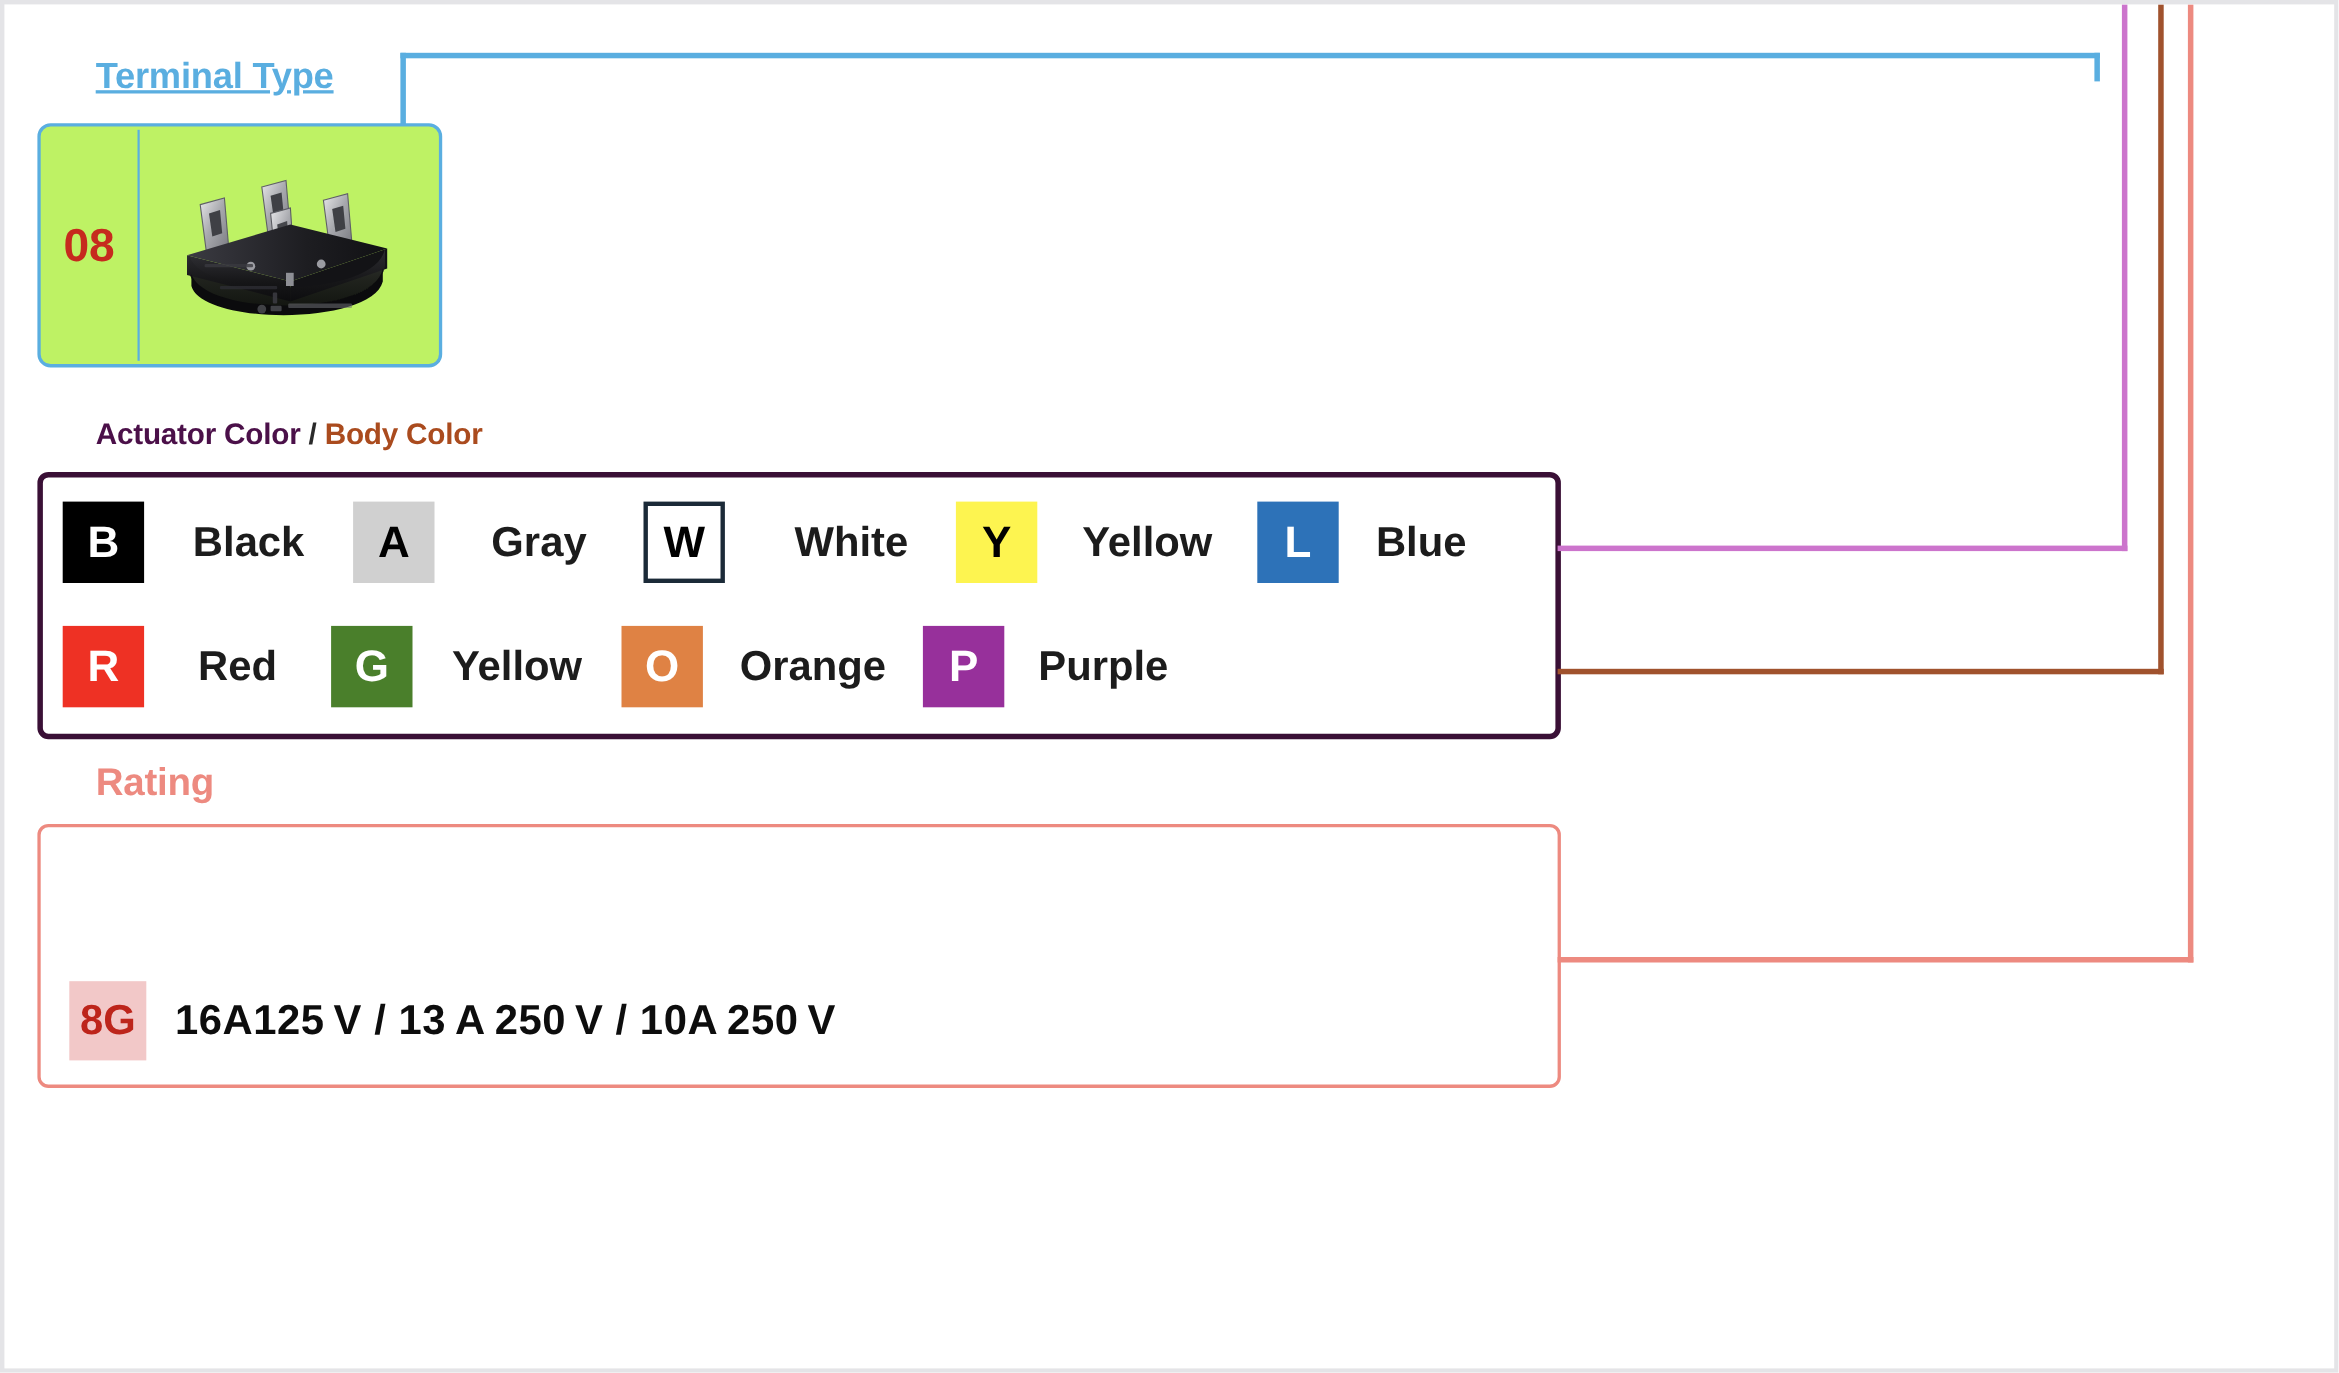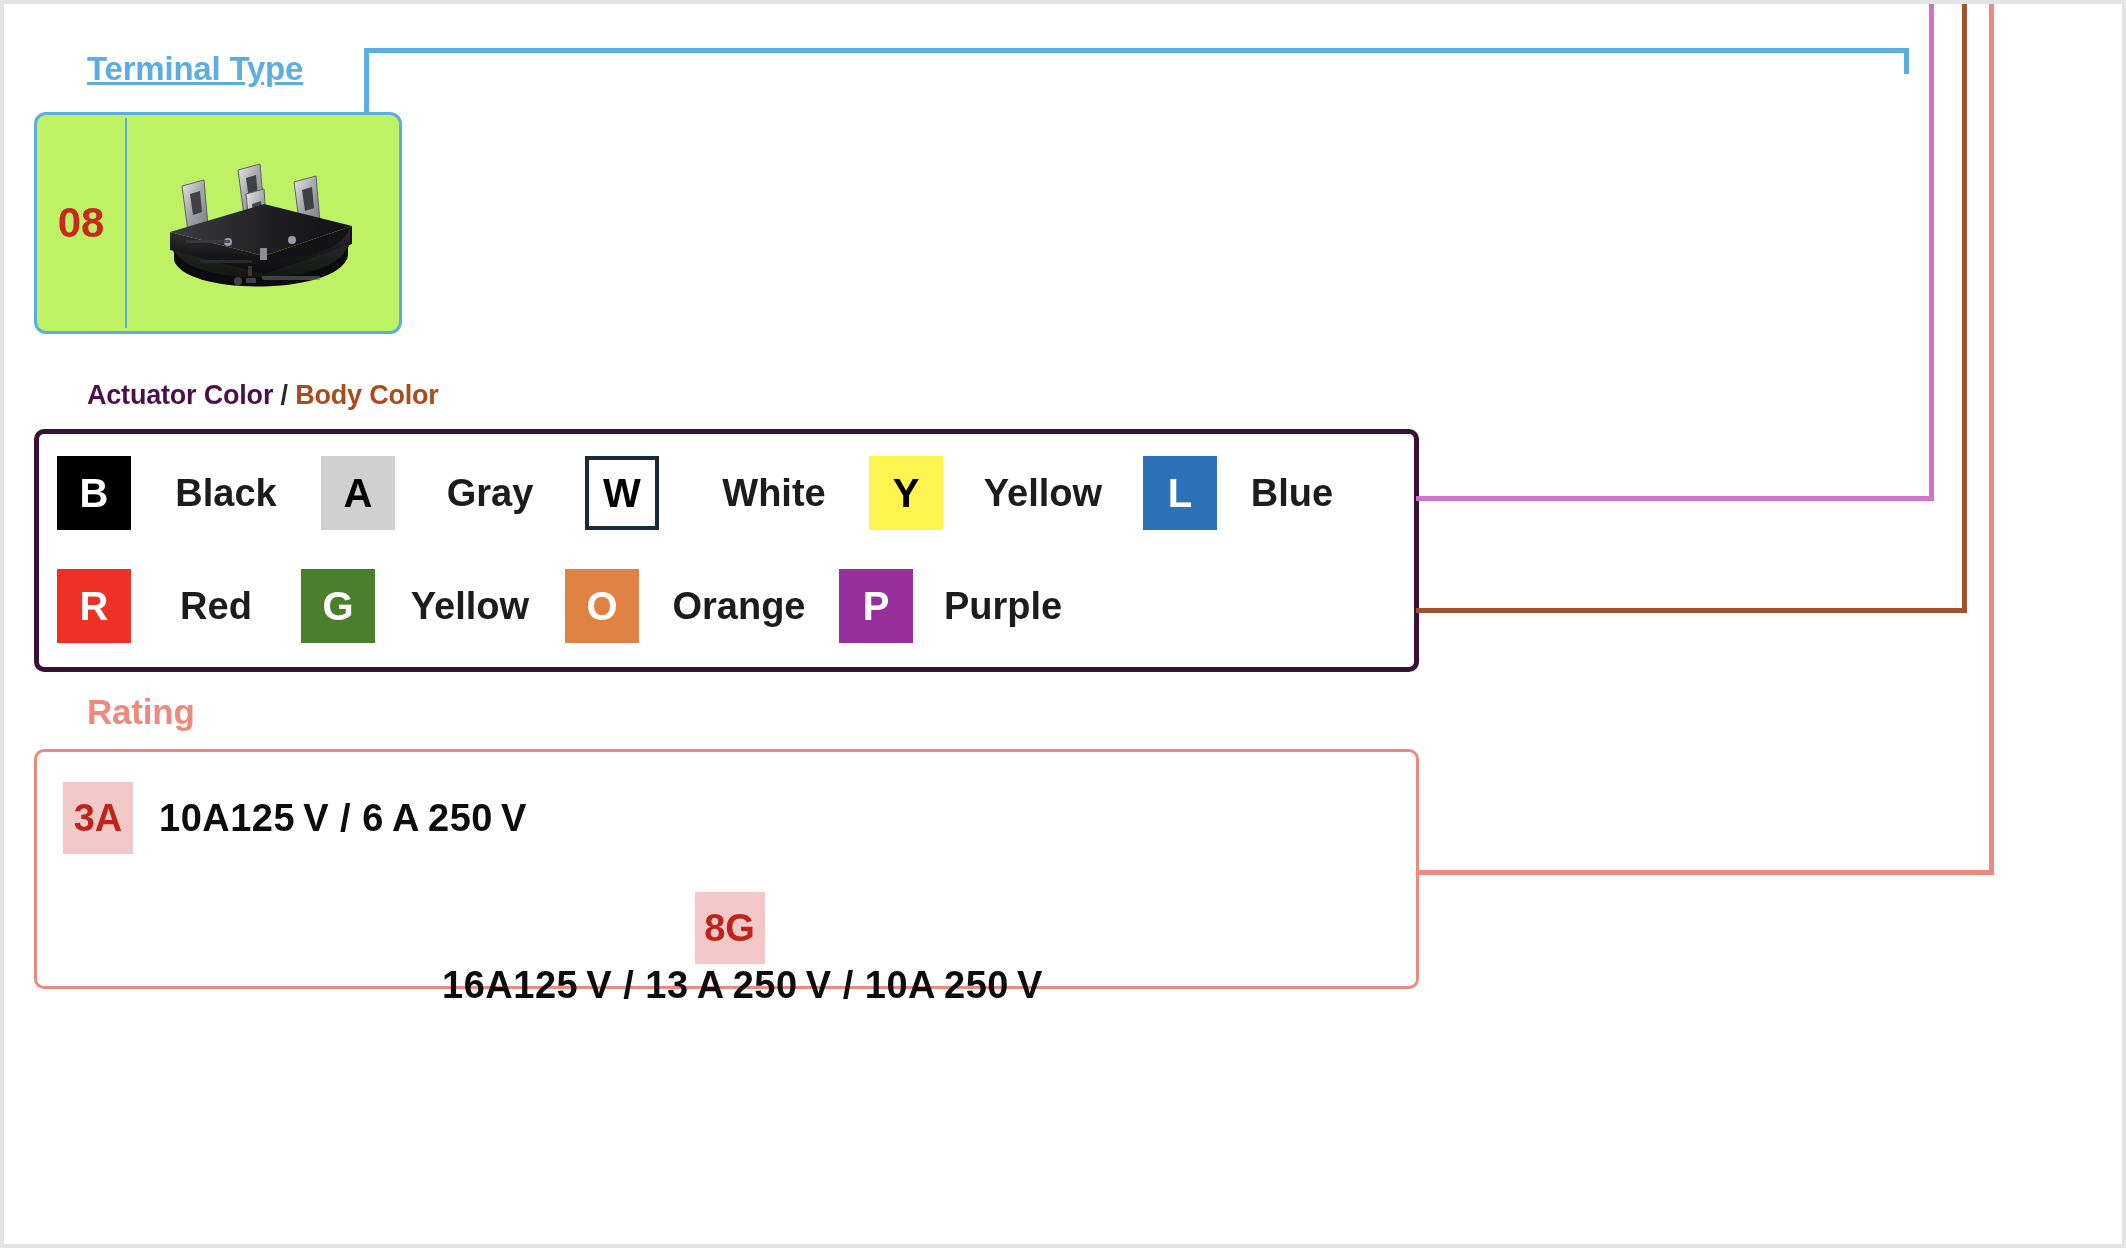--- a/index.html
+++ b/index.html
@@ -137,21 +137,21 @@
     box-sizing:border-box;
     background:#fff;
   }
   .rt-row{
     position:absolute;
     left:26px; right:20px;
     height:72px;
     display:flex;align-items:center;
   }
   #rt-row-0{ top:30px; }
-  #rt-row-1{ top:140px;flex-direction:column; }
+  #rt-row-1{ top:140px; }
   .rt-badge{
     width:70px; height:72px;
     background:#f2c8c8;
     display:flex;align-items:center;justify-content:center;
     font-size:38px;font-weight:800;color:#bd251b;
     flex:0 0 auto;
   }
   .rt-text{
     margin-left:26px;
     font-size:38px;font-weight:800;color:#0d0d0d;
@@ -289,24 +289,20 @@
   </div>
 
   <div id="ab-conn-h"></div>
   <div id="ab-conn-v"></div>
   <div id="bd-conn-h"></div>
   <div id="bd-conn-v"></div>
 
   <div class="sec-label" id="rt-label">Rating</div>
 
   <div id="rating-box">
-    <div class="rt-row" id="rt-row-0">
-        <div class="rt-badge" style="background: rgb(242, 200, 200); color: rgb(189, 37, 27);">3A</div>
-        <div class="rt-text">10A125 V  /  6 A 250 V</div>
-      </div>
     <div class="rt-row" id="rt-row-1">
         <div class="rt-badge" style="background: rgb(242, 200, 200); color: rgb(189, 37, 27);">8G</div>
         <div class="rt-text">16A125 V /  13 A 250 V  /  10A 250 V</div>
       </div>
   </div>
 
   <div id="rt-conn-h"></div>
   <div id="rt-conn-v"></div>
 
 </div>

